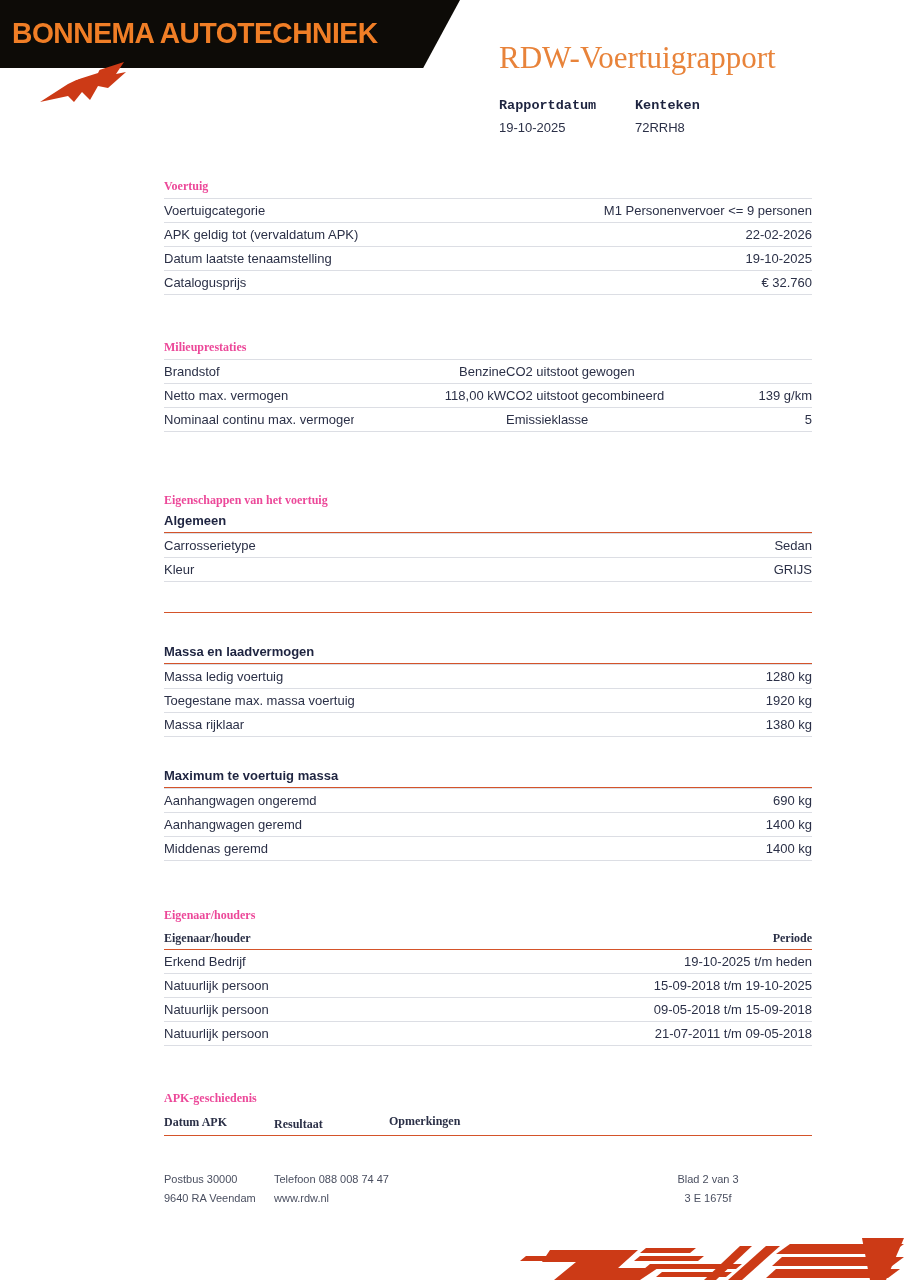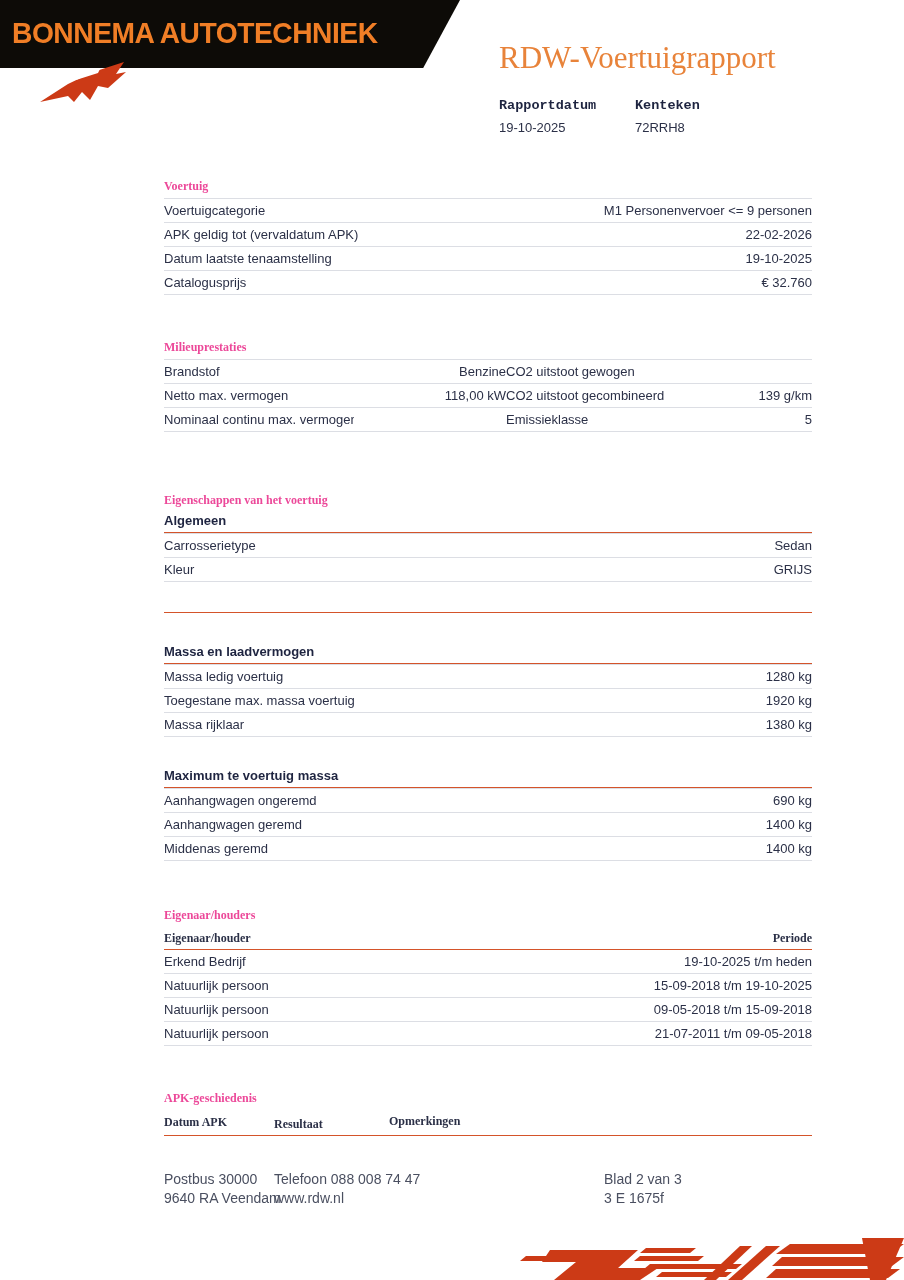--- a/index.html
+++ b/index.html
@@ -169,29 +169,29 @@
   
   .footer {
     position: absolute;
     left: 164px;
     top: 1170px;
     width: 648px;
   }
   .footer table { width: 100%; border-collapse: collapse; table-layout: fixed; }
   .footer td {
     font-family: "Liberation Sans", sans-serif;
-    font-size: 14px;
+    font-size: 11px;
     color: #4a4f60;
     padding: 3px 0;
     line-height: 13px;
     white-space: nowrap;
   }
   .f-c1 { width: 110px; }
   .f-c2 { width: 330px; margin-top: 48px; }
-  .f-c3 { width: 208px; text-align: left; }
+  .f-c3 { width: 208px; text-align: center; }
 
   .bottom-graphic {
     position: absolute;
     left: 490px;
     top: 1228px;
     width: 414px;
     height: 52px;
   }
 </style>
 </head>

